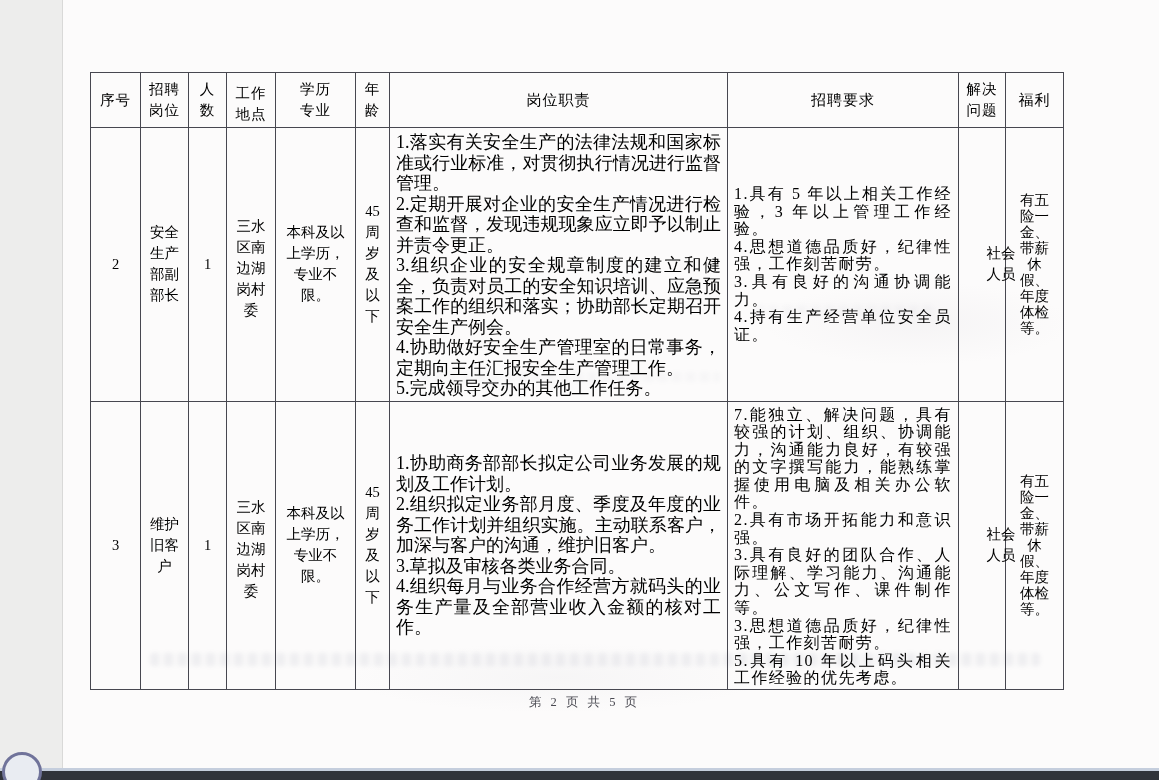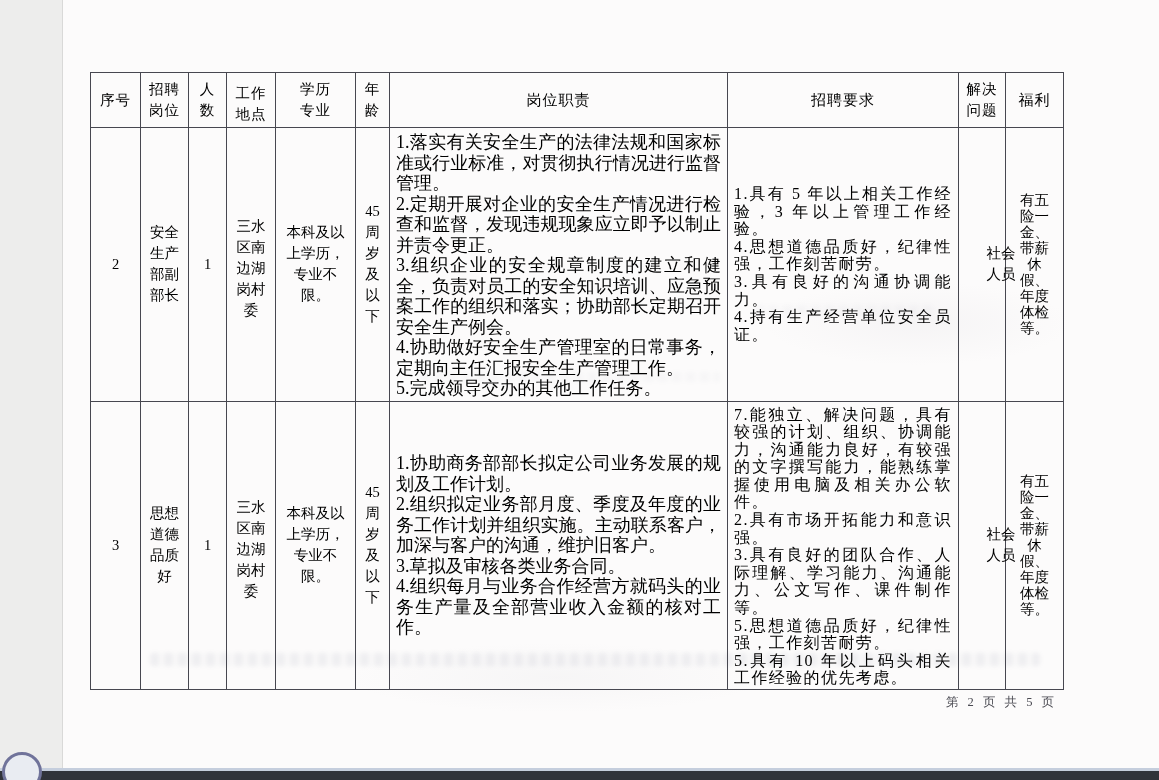--- a/index.html
+++ b/index.html
@@ -96,22 +96,22 @@
   td.ctr { text-align: center; font-size: 14.5px; }
 
   td.list { vertical-align: middle; }
   td.list.top { vertical-align: top; padding-top: 4px; }
   .duties  { font-size: 18px; line-height: 20.5px; text-align: justify; padding: 0 2px; }
   .reqs    { font-size: 16px; line-height: 17.6px; letter-spacing: 1.4px; text-align: justify; padding: 0 2px; }
   .duties div, .reqs div { word-break: break-all; }
 
   .footer {
     position: absolute;
-    left: 84px; top: 694px; width: 973px;
-    text-align: right;
+    left: 98px; top: 694px; width: 973px;
+    text-align: center;
     font-size: 12.5px;
     letter-spacing: 3px;
     color: #4a4a52;
   }
 </style>
 </head>
 <body>
 
 <div class="page">
   <div class="scan-strip"></div>
@@ -197,21 +197,21 @@
             <div class="wrap w-tgt">社会人员</div>
           </td>
       <td>
             <div class="wrap w-wel">有五险一金、带薪休假、年度体检等。</div>
           </td>
     </tr>
 
     <tr class="row-b">
       <td class="ctr"><span>3</span></td>
       <td>
-            <div class="wrap w-pos">思想道德品质好</div>
+            <div class="wrap w-pos">维护旧客户</div>
           </td>
       <td class="ctr"><span>1</span></td>
       <td>
             <div class="wrap w-loc">三水区南边湖岗村委</div>
           </td>
       <td>
             <div class="wrap w-edu">本科及以上学历，专业不限。</div>
           </td>
       <td>
             <div class="wrap w-age">45周岁及以下</div>
@@ -222,21 +222,21 @@
           <div>2.组织拟定业务部月度、季度及年度的业务工作计划并组织实施。主动联系客户，加深与客户的沟通，维护旧客户。</div>
           <div>3.草拟及审核各类业务合同。</div>
           <div>4.组织每月与业务合作经营方就码头的业务生产量及全部营业收入金额的核对工作。</div>
         </div>
       </td>
       <td class="list top">
         <div class="reqs">
           <div>7.能独立、解决问题，具有较强的计划、组织、协调能力，沟通能力良好，有较强的文字撰写能力，能熟练掌握使用电脑及相关办公软件。</div>
           <div>2.具有市场开拓能力和意识强。</div>
           <div>3.具有良好的团队合作、人际理解、学习能力、沟通能力、公文写作、课件制作等。</div>
-          <div>5.思想道德品质好，纪律性强，工作刻苦耐劳。</div>
+          <div>3.思想道德品质好，纪律性强，工作刻苦耐劳。</div>
           <div>5.具有 10 年以上码头相关工作经验的优先考虑。</div>
         </div>
       </td>
       <td>
             <div class="wrap w-tgt">社会人员</div>
           </td>
       <td>
             <div class="wrap w-wel">有五险一金、带薪休假、年度体检等。</div>
           </td>
     </tr>

